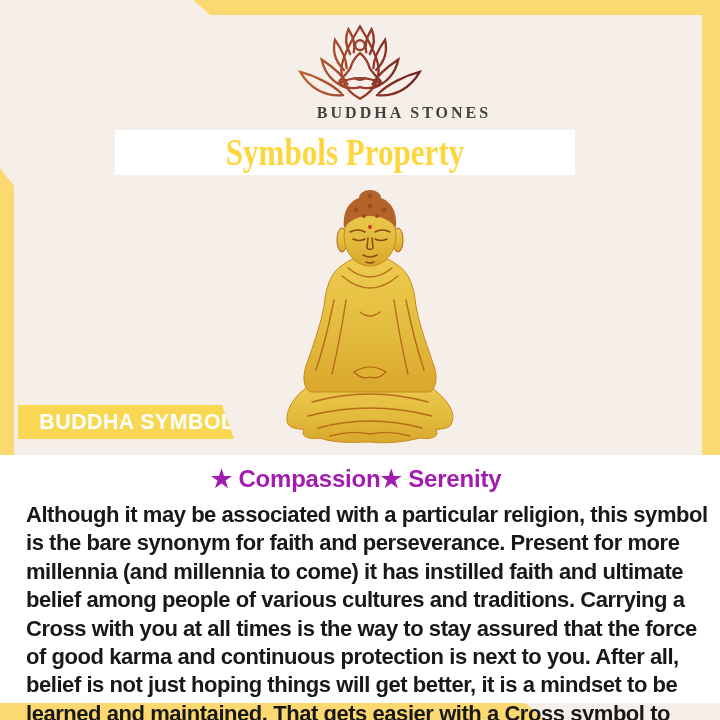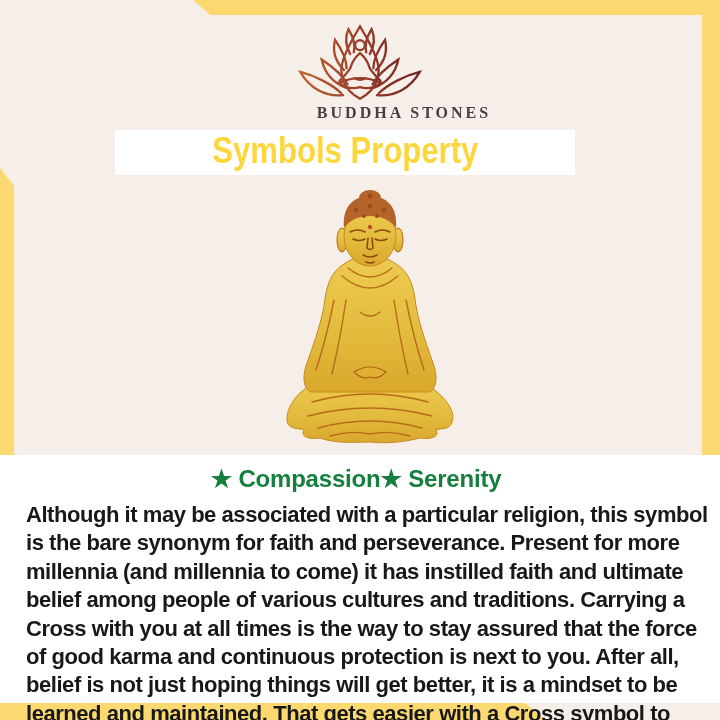--- a/index.html
+++ b/index.html
@@ -20,21 +20,21 @@
   
   .logo{position:absolute;top:22px;left:50%;transform:translateX(-50%);}
   .brand{
     position:absolute;top:104px;left:0;width:720px;text-align:center;
     font-family:"Liberation Serif",serif;font-size:16px;letter-spacing:3px;
     color:#45403C;font-weight:600;margin-left:44px;
   }
   
   .title-box{
     position:absolute;top:130px;left:115px;width:460px;height:45px;
-    background:#FFFFFF;display:flex;justify-content:center;
+    background:#FFFFFF;display:flex;align-items:center;justify-content:center;font-family:Liberation Serif, serif;
   }
   .title-box span{
     font-size:37px;font-weight:bold;color:#FDD63E;letter-spacing:0px;
     transform:scaleX(.84);white-space:nowrap;
   }
   
   .buddha{position:absolute;top:188px;left:282px;width:176px;height:256px;}
   
   .badge{
     position:absolute;top:405px;left:18px;width:216px;height:34px;
@@ -43,21 +43,21 @@
   }
   .badge span{
     padding-left:22px;color:#FFFFFF;font-weight:bold;font-size:22px;
     letter-spacing:.5px;transform:scaleX(.97);transform-origin:left center;
     white-space:nowrap;
   }
   
   .panel{position:absolute;top:455px;left:0;width:720px;height:248px;background:#FFFFFF;}
   .traits{
     position:absolute;top:10px;left:0;width:712px;text-align:center;
-    color:#15803d;font-weight:bold;font-size:24px;letter-spacing:-.2px;
+    color:#a21caf;font-weight:bold;font-size:24px;letter-spacing:-.2px;
     white-space:nowrap;
   }
   .desc{
     position:absolute;top:46px;left:26px;width:682px;
     color:#181818;font-weight:bold;font-size:22px;line-height:28.4px;
     letter-spacing:-.45px;text-align:left;
   }
 </style>
 </head>
 <body>
@@ -157,19 +157,22 @@
         <path d="M30 214 Q88 198 146 214"></path>
         <path d="M26 228 Q88 212 150 228"></path>
         <path d="M36 240 Q88 226 140 240"></path>
         <path d="M48 248 Q68 242 88 246 Q108 242 128 248"></path>
       </g>
 
       <path d="M72 184 Q88 174 104 184 Q96 192 88 189 Q80 192 72 184 Z" fill="#DFB032" stroke="#B26317" stroke-width="1.2"></path>
     </svg>
   </div>
 
+  <div class="badge">
+    <span>BUDDHA SYMBOL</span>
+  </div>
 
   <div class="panel">
     <div class="traits">★ Compassion★ Serenity</div>
     <div class="desc">Although it may be associated with a particular religion, this symbol is the bare synonym for faith and perseverance. Present for more millennia (and millennia to come) it has instilled faith and ultimate belief among people of various cultures and traditions. Carrying a Cross with you at all times is the way to stay assured that the force of good karma and continuous protection is next to you. After all, belief is not just hoping things will get better, it is a mindset to be learned and maintained. That gets easier with a Cross symbol to look at.</div>
   </div>
 
 </div>
 
 </body></html>

